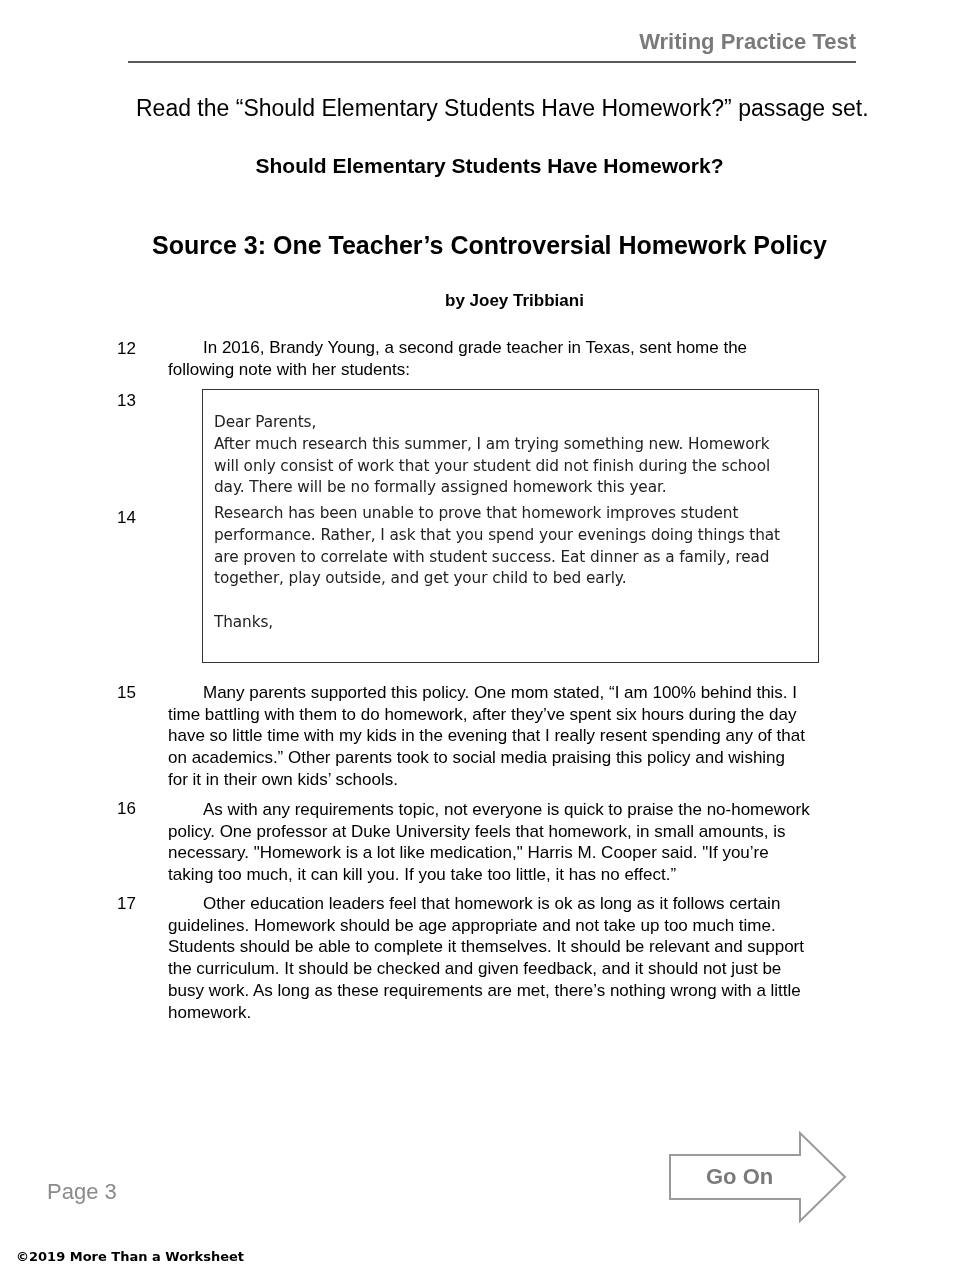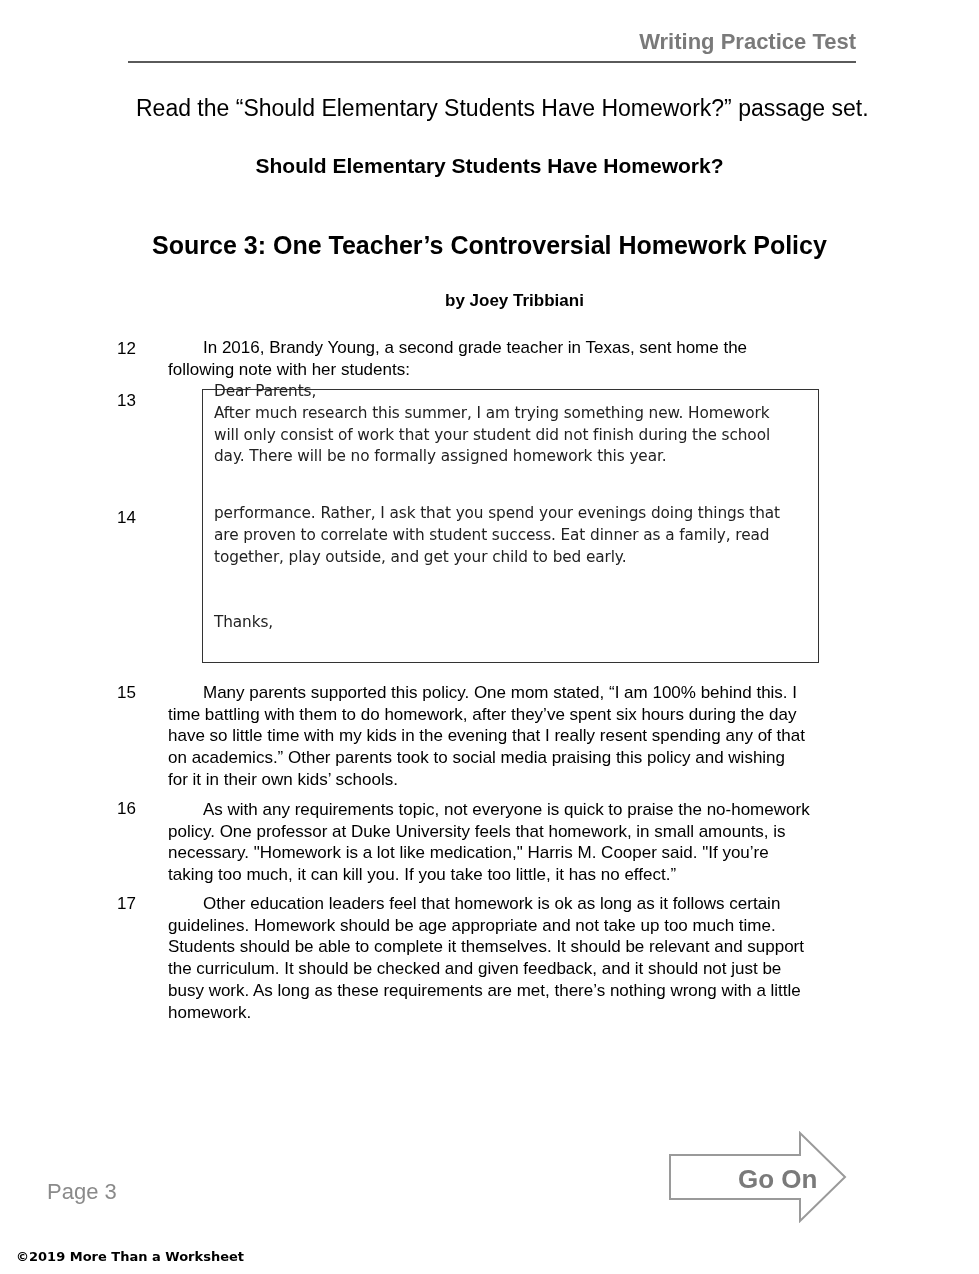--- a/index.html
+++ b/index.html
@@ -10,21 +10,21 @@
   .instruction { position:absolute; left:136px; top:95px; font-size:23px; font-weight:normal; }
   .set-title { position:absolute; left:0; width:979px; top:154px; text-align:center; font-size:21px; font-weight:bold; }
   .source-title { position:absolute; left:0; width:979px; top:231px; text-align:center; font-size:25px; font-weight:bold; }
   .byline { position:absolute; left:445px; top:291px; font-size:17px;font-weight:bold; }
   .pnum { position:absolute; left:117px; font-size:17px; }
   .para { position:absolute; left:168px; width:692px; font-size:17px; line-height:21.7px; }
   .para .indent { display:inline-block; width:35px; }
   .letter-box { position:absolute; left:202px; top:389px; width:617px; height:274px; border:1.5px solid #333; box-sizing:border-box; }
   .letter { position:absolute; left:214px; width:600px; font-family:"DejaVu Sans", sans-serif; font-size:15.3px; line-height:21.8px; color:#222; letter-spacing:-0.1px; }
   .go-on { position:absolute; left:668px; top:1131px; width:180px; height:92px; }
-  .go-on-label { position:absolute; left:706px; top:1164px; font-size:26px; font-weight:bold; color:#7a7a7a;margin-left:32px; }
+  .go-on-label { position:absolute; left:706px; top:1164px; font-size:22px; font-weight:bold; color:#7a7a7a; }
   .page-num { position:absolute; left:47px; top:1179px; font-size:22px; color:#8a8a8a;text-align:center; }
   .copyright { position:absolute; left:16px; top:1249px; font-size:13px; font-weight:bold; font-family:"DejaVu Sans", sans-serif; }
 </style>
 </head>
 <body>
 
 <div class="header-title">Writing Practice Test</div>
 <div class="header-rule"></div>
 
 <div class="instruction">Read the “Should Elementary Students Have Homework?” passage set.</div>
@@ -34,27 +34,28 @@
 
 <div class="pnum" style="top:339px">12</div>
 <div class="para" style="top:337px">
   <div><span class="indent"></span><span>In 2016, Brandy Young, a second grade teacher in Texas, sent home the</span></div>
   <div>following note with her students:</div>
 </div>
 
 <div class="pnum" style="top:391px">13</div>
 <div class="pnum" style="top:508px">14</div>
 <div class="letter-box"></div>
-<div class="letter" style="top:381px">
+<div class="letter" style="top:412px">
   <div>Dear Parents,</div>
   <div>After much research this summer, I am trying something new. Homework</div>
   <div>will only consist of work that your student did not finish during the school</div>
   <div>day. There will be no formally assigned homework this year.</div>
 </div>
 <div class="letter" style="top:503px">
+  <div>Research has been unable to prove that homework improves student</div>
   <div>performance. Rather, I ask that you spend your evenings doing things that</div>
   <div>are proven to correlate with student success. Eat dinner as a family, read</div>
   <div>together, play outside, and get your child to bed early.</div>
 </div>
 <div class="letter" style="top:612px">
   <div>Thanks,</div>
 </div>
 
 <div class="pnum" style="top:683px">15</div>
 <div class="para" style="top:682px">

